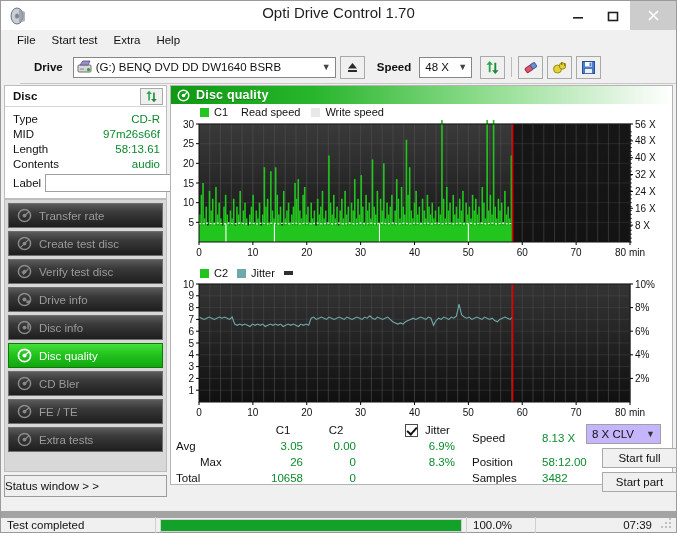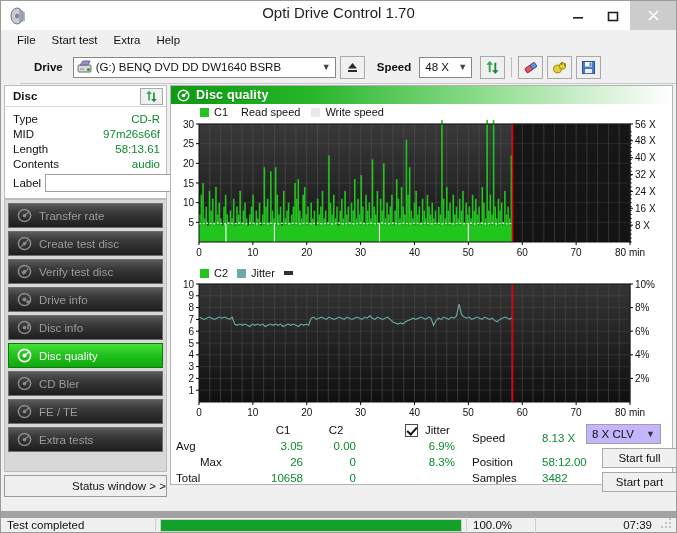--- a/index.html
+++ b/index.html
@@ -112,21 +112,21 @@
   .navbtn.active {
     background: linear-gradient(180deg,#45e03a 0%,#22c41e 45%,#11a70f 100%);
     border:1px solid #0b7a08;
     color:#ffffff;
   }
   .navbtn .ico { width:15px; height:15px; flex:none; }
   .navfill { height:13px; background:#d8d8d8; }
 
   .statuswin {
     margin-top:3px; height:22px; border:1px solid #9a9a9a; background:#efefef;
-    display:flex; align-items:center; justify-content:flex-end;
+    display:flex; align-items:center; justify-content:flex-start;
     font-size:11.5px; color:#111;
   }
 
   
   #right { position:absolute; left:169px; top:1px; right:3px; bottom:0;
            border:1px solid #b4b4b4; background:#fff; }
   .dq-head {
     height:18px;
     background: linear-gradient(90deg,#0d9a12 0%, #27b52a 28%, #8ddc8c 62%, #e9f7e8 92%, #ffffff 100%);
     display:flex; align-items:center; gap:6px; padding-left:6px;

